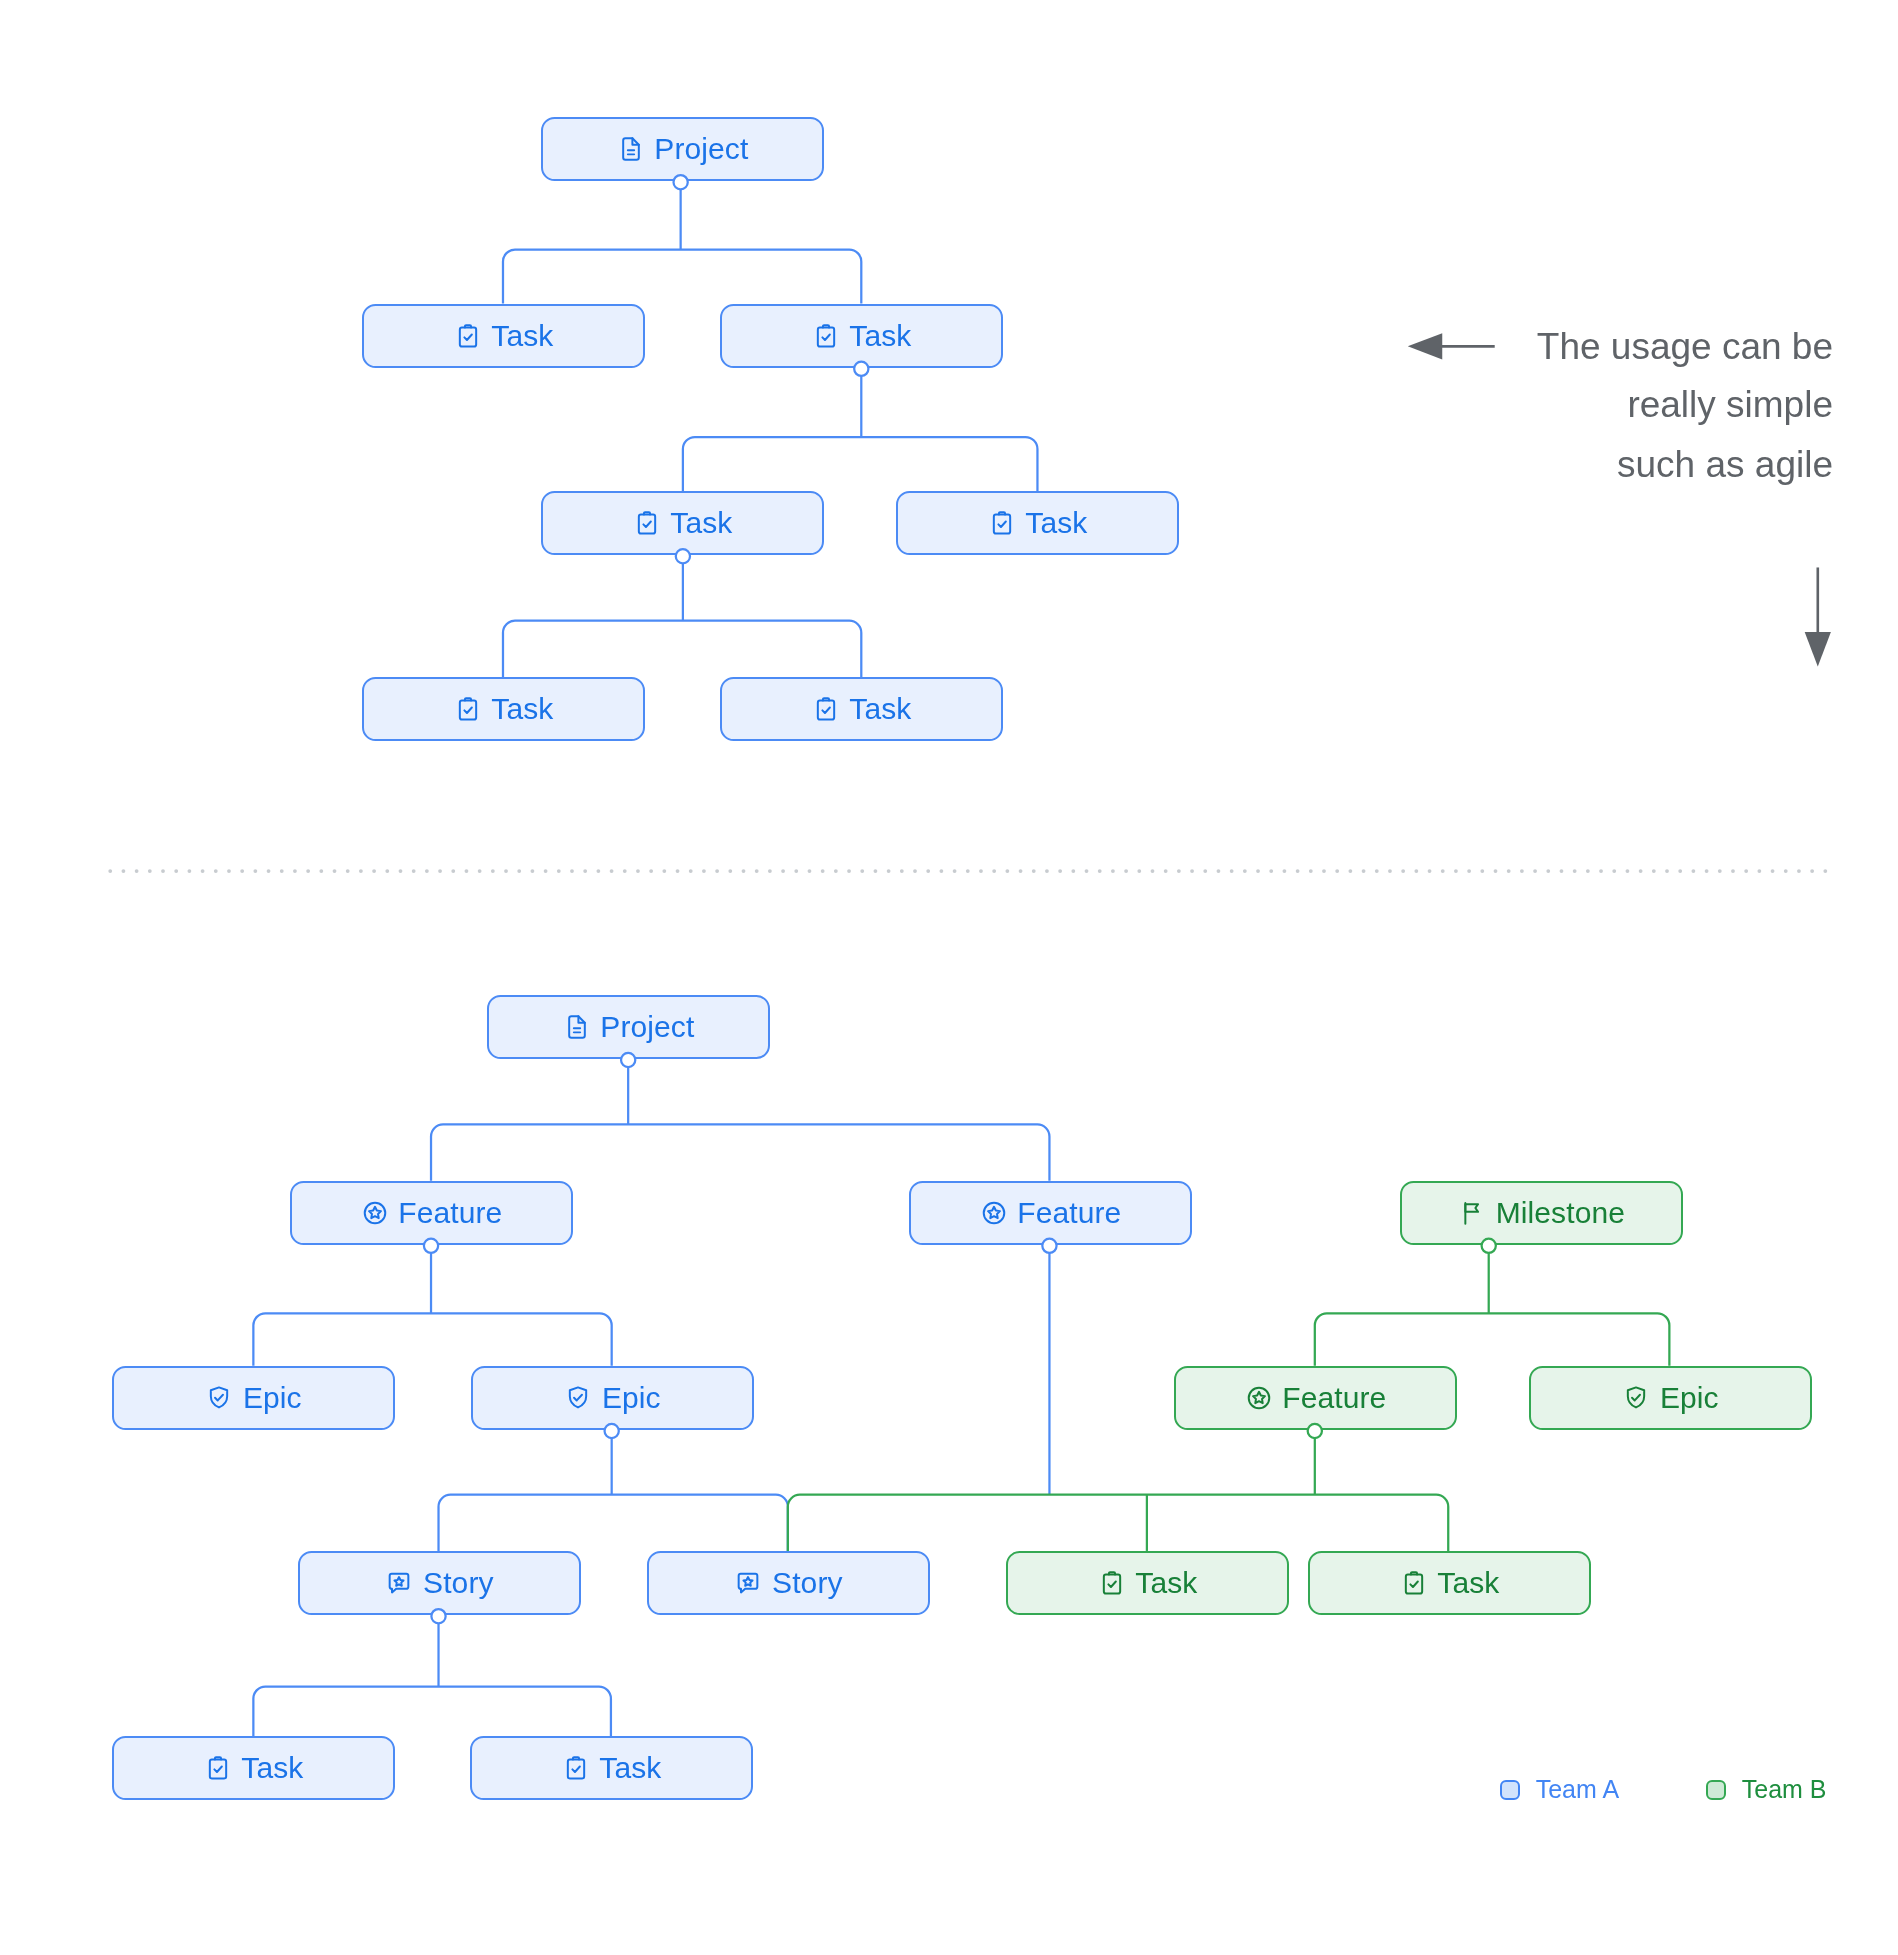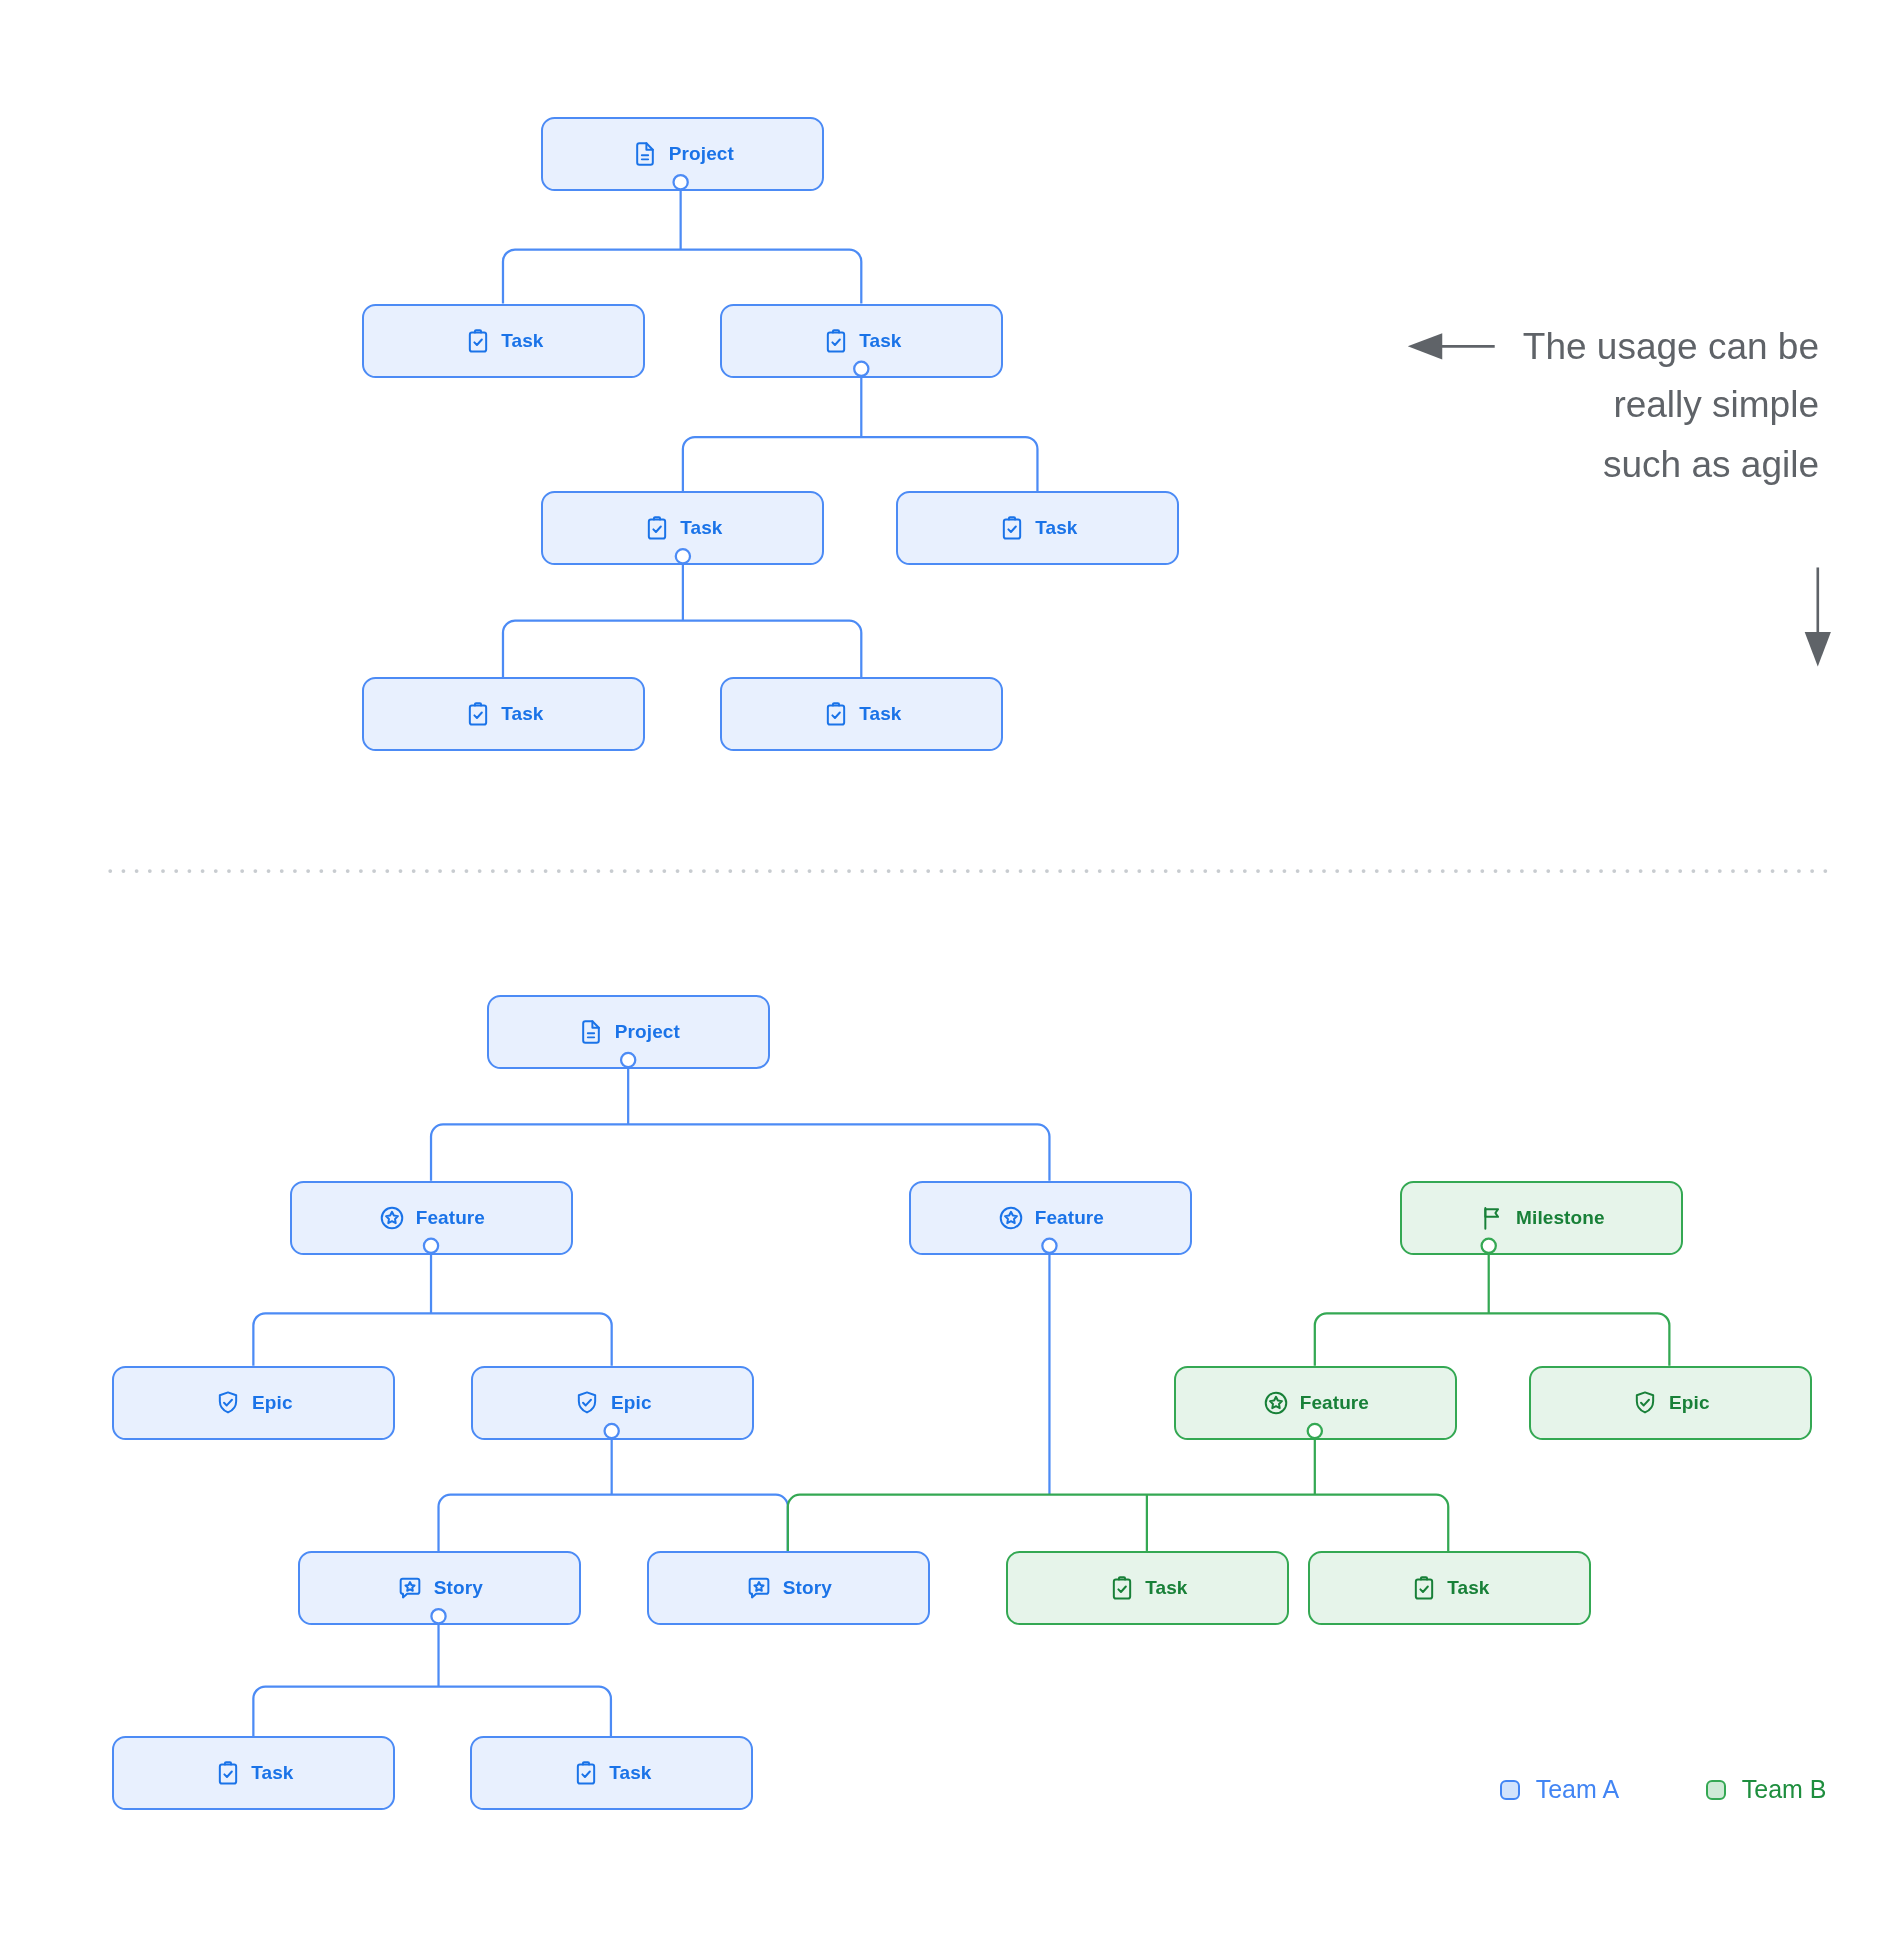--- a/index.html
+++ b/index.html
@@ -18,32 +18,32 @@
   .wires path{fill:none;}
   .wires .lb{stroke:var(--blue-border); stroke-width:3;}
   .wires .lg{stroke:var(--green-border); stroke-width:3;}
   .wires .cb{fill:#fff; stroke:var(--blue-border); stroke-width:3;}
   .wires .cg{fill:#fff; stroke:var(--green-border); stroke-width:3;}
   .wires .dots{stroke:var(--divider); stroke-width:5; stroke-linecap:round; stroke-dasharray:0.1 17.5;}
   .wires .ar{stroke:var(--gray-text); stroke-width:3.5;}
   .wires .ah{fill:var(--gray-text); stroke:none;}
 
   .node{
-    position:absolute; width:283px; height:74px; box-sizing:border-box; z-index:1;
+    position:absolute; width:283px; height:64px; box-sizing:border-box; z-index:1;
     border:2.2px solid; border-radius:13.5px;
     display:flex; align-items:center; justify-content:center; gap:9.7px;
-    font-size:19px; font-weight:700; letter-spacing:0.1px; white-space:nowrap;
+    font-size:30px; font-weight:400; letter-spacing:0.1px; white-space:nowrap;
   }
   .team-a{border-color:var(--blue-border); background:var(--blue-fill); color:var(--blue-text);}
   .team-b{border-color:var(--green-border); background:var(--green-fill); color:var(--green-text);}
   .ic{width:28px; height:28px; flex:0 0 auto;}
   .ic *{stroke:currentColor; fill:none; stroke-width:1.7; stroke-linecap:round; stroke-linejoin:round;}
 
   .note{
-    position:absolute; right:79px; text-align:right; z-index:1;
+    position:absolute; right:65px; text-align:right; z-index:1;
     color:var(--gray-text); font-size:37px; line-height:58px; font-weight:400;
   }
   .note span{display:block;}
   .note1{top:318px;} .note2{top:436px;}
 
   .legend{position:absolute; left:1472px; top:1775px; display:flex; gap:87px; z-index:1;}
   .legend-item{display:flex; align-items:center; gap:15.7px; font-size:25px; font-weight:500;}
   .swatch{width:20px; height:20px; box-sizing:border-box; border-radius:6px; border:2.2px solid;}
   .legend-a .swatch{background:var(--legend-a-fill); border-color:var(--legend-a-border);}
   .legend-b .swatch{background:var(--legend-b-fill); border-color:var(--legend-b-border);}

